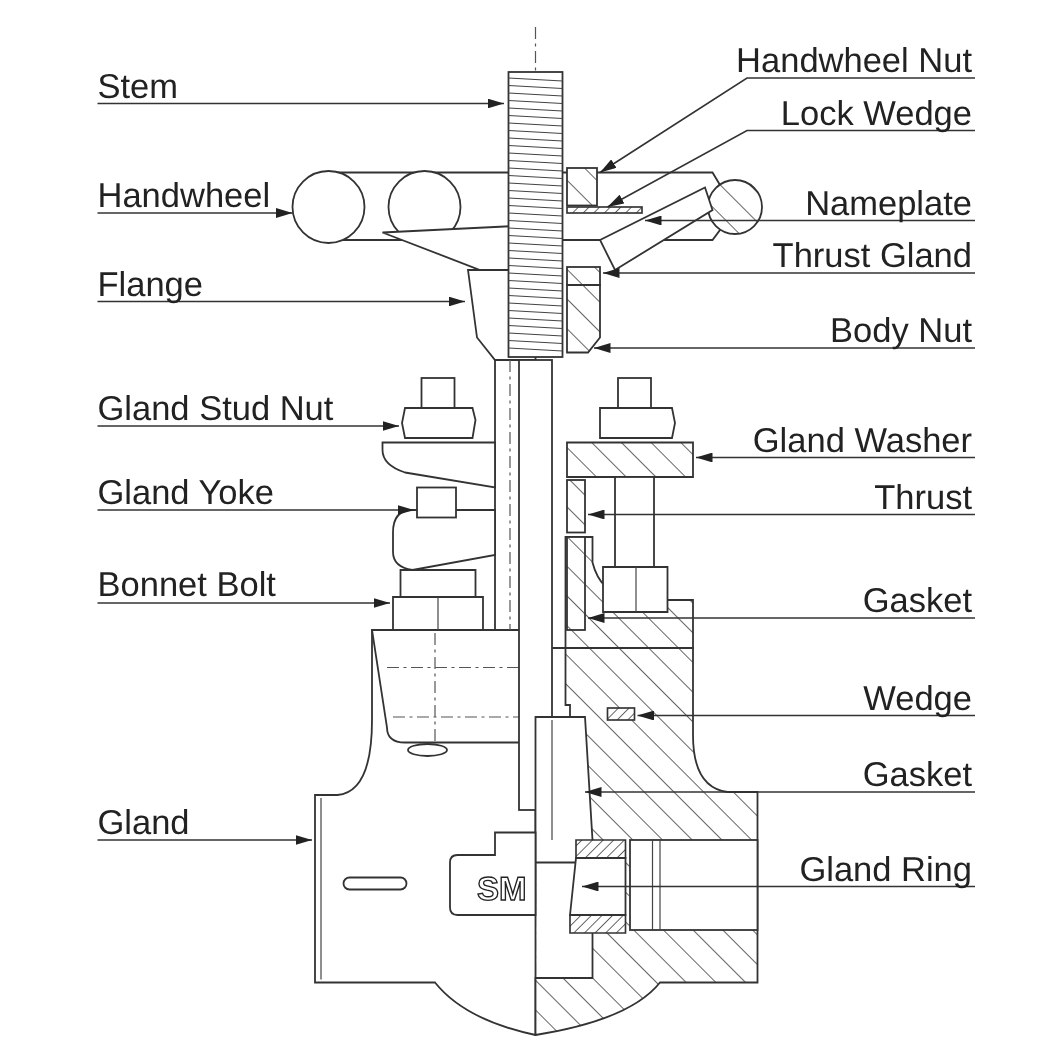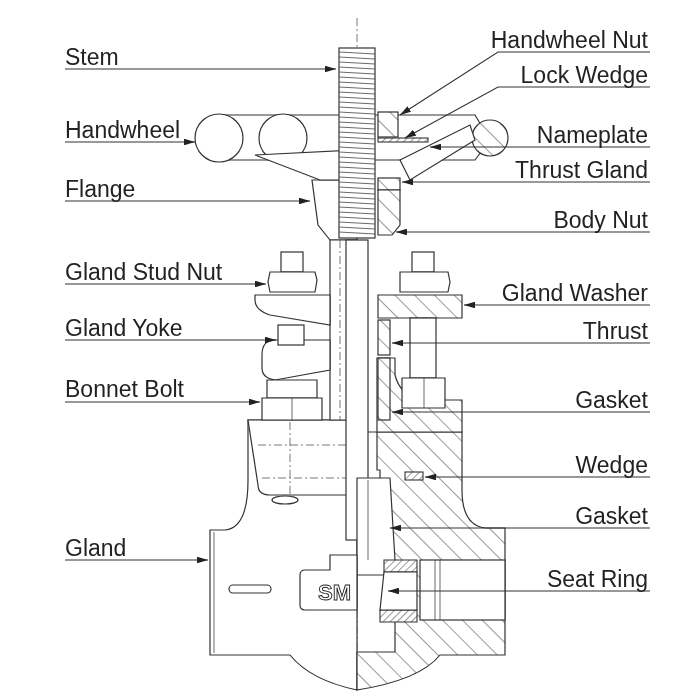--- a/index.html
+++ b/index.html
@@ -192,13 +192,13 @@
 <div class="lbl right" style="top:29px">Handwheel Nut</div>
 <div class="lbl right" style="top:64px">Lock Wedge</div>
 <div class="lbl right" style="top:124px">Nameplate</div>
 <div class="lbl right" style="top:159px">Thrust Gland</div>
 <div class="lbl right" style="top:209px">Body Nut</div>
 <div class="lbl right" style="top:282px">Gland Washer</div>
 <div class="lbl right" style="top:320px">Thrust</div>
 <div class="lbl right" style="top:389px">Gasket</div>
 <div class="lbl right" style="top:454px">Wedge</div>
 <div class="lbl right" style="top:505px">Gasket</div>
-<div class="lbl right" style="top:568px">Seat Ring</div>
+<div class="lbl right" style="top:568px">Gland Ring</div>
 
 </body></html>

